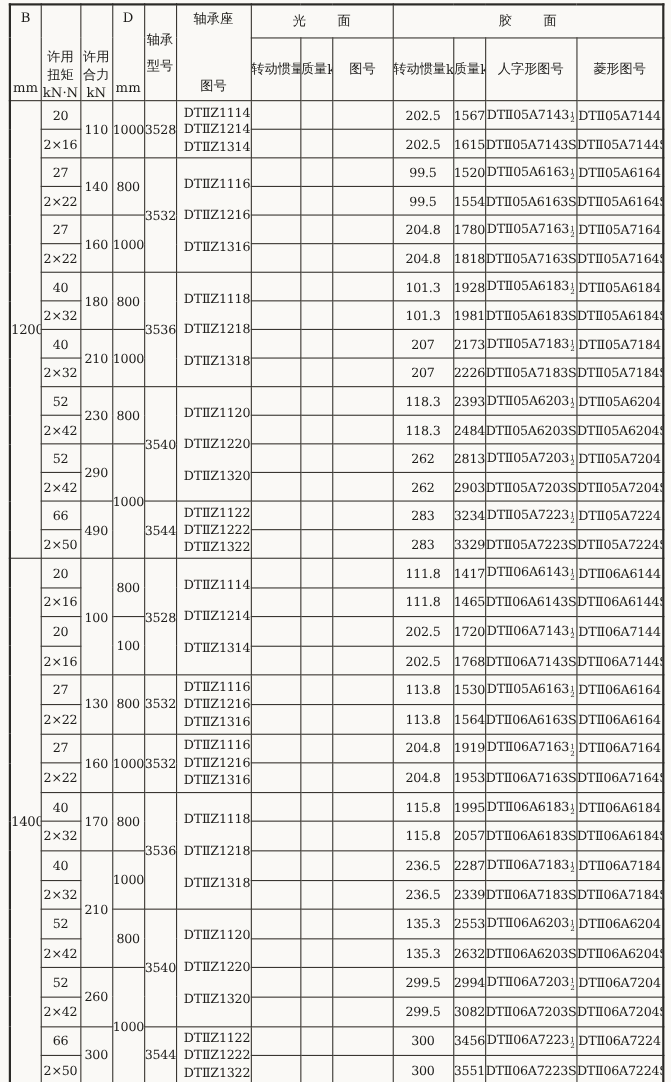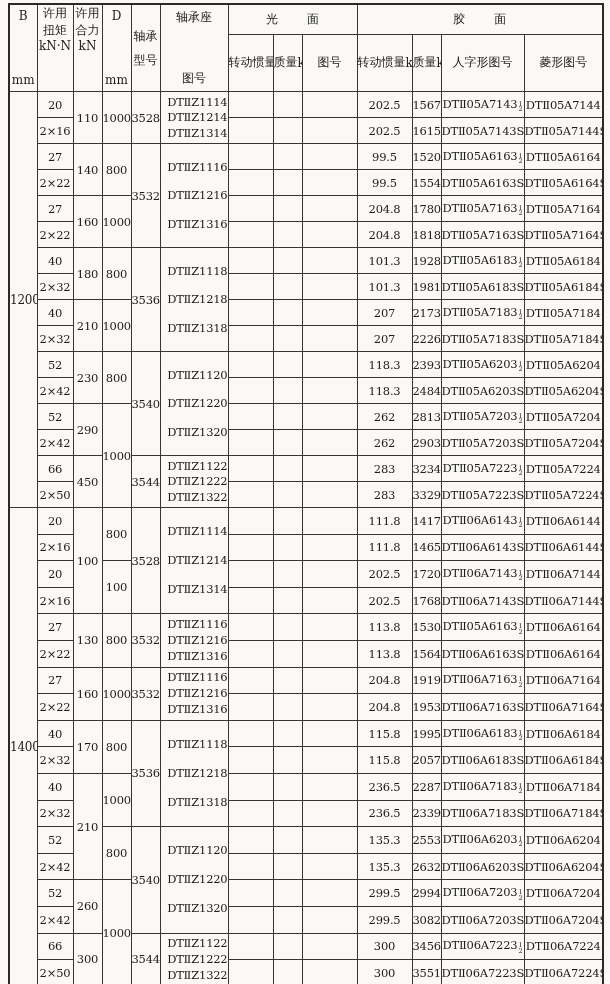--- a/index.html
+++ b/index.html
@@ -27,21 +27,21 @@
     overflow:hidden;
     white-space:nowrap;
   }
   thead tr.h1{height:30px;}
   thead tr.h2{height:56px;}
   tr.s0{height:26px;}
   tr.s1{height:26.6px;}
   th{font-size:12px;}
   td{font-size:11.5px;letter-spacing:-0.2px;}
   .stack{display:flex;flex-direction:column;justify-content:space-between;align-items:center;height:78px;padding:4px 0;}
-  .stack.ev{justify-content:flex-start;padding:0;height:86px;}
+  .stack.ev{justify-content:flex-end;padding:0;height:86px;}
   .stack.mid{justify-content:center;gap:7px;height:86px;padding:0;}
   .sub2{display:flex;flex-direction:row;justify-content:space-evenly;align-items:center;height:56px;}
   .unit{font-size:12px;}
   .grp{letter-spacing:2.4em;margin-right:-2.4em;}
   .trio{display:flex;flex-direction:column;justify-content:space-evenly;align-items:flex-end;}
   .trio div{line-height:13px;}
   .fr{display:inline-flex;flex-direction:column;align-items:center;font-size:6.5px;line-height:5.5px;vertical-align:2px;margin-left:1px;letter-spacing:0;}
   .bcell{font-size:12px;}
 </style>
 </head>
@@ -351,21 +351,21 @@
           <td></td>
           <td></td>
           <td></td>
           <td><span>262</span></td>
           <td><span>2903</span></td>
           <td><span>DTⅡ05A7203S</span></td>
           <td><span>DTⅡ05A7204S</span></td>
         </tr>
         <tr class="s0">
           <td><span>66</span></td>
-          <td rowspan="2"><span>450</span></td>
+          <td rowspan="2"><span>490</span></td>
           <td rowspan="2"><span>3544</span></td>
           <td rowspan="2" class="seat">
             <div class="trio" style="height: 49px;">
               <div>DTⅡZ1122</div>
               <div>DTⅡZ1222</div>
               <div>DTⅡZ1322</div>
             </div>
           </td>
           <td></td>
           <td></td>

